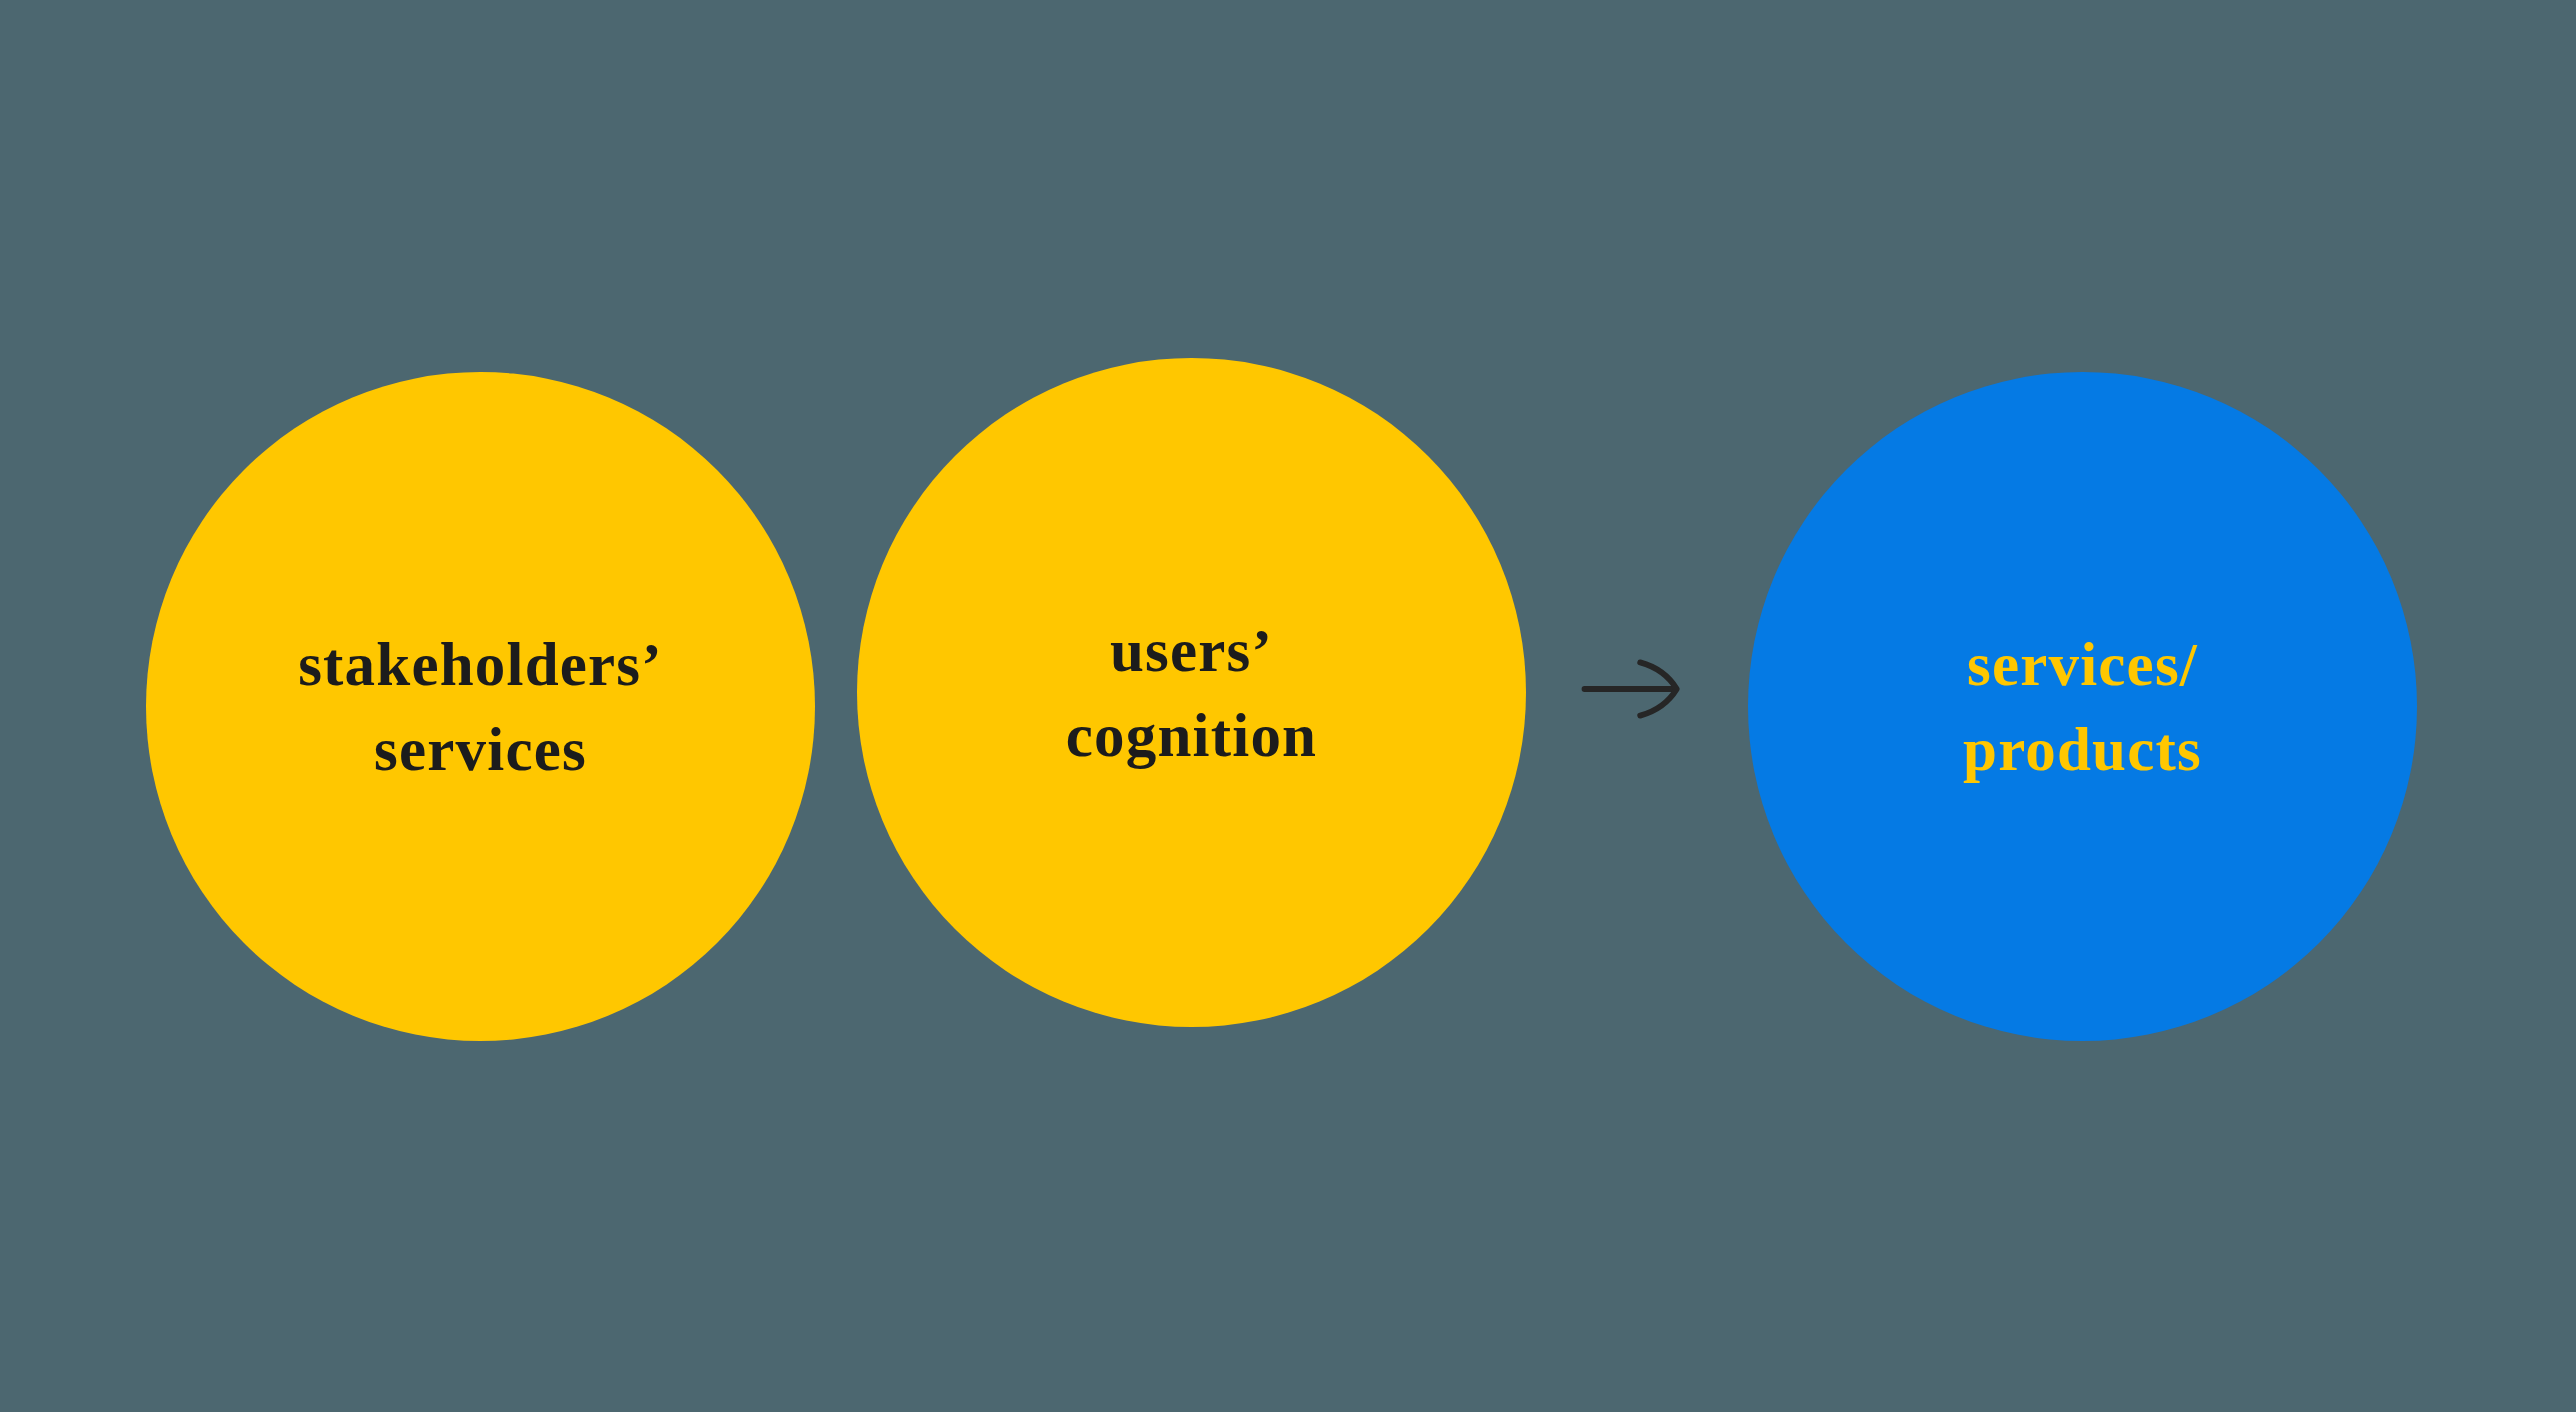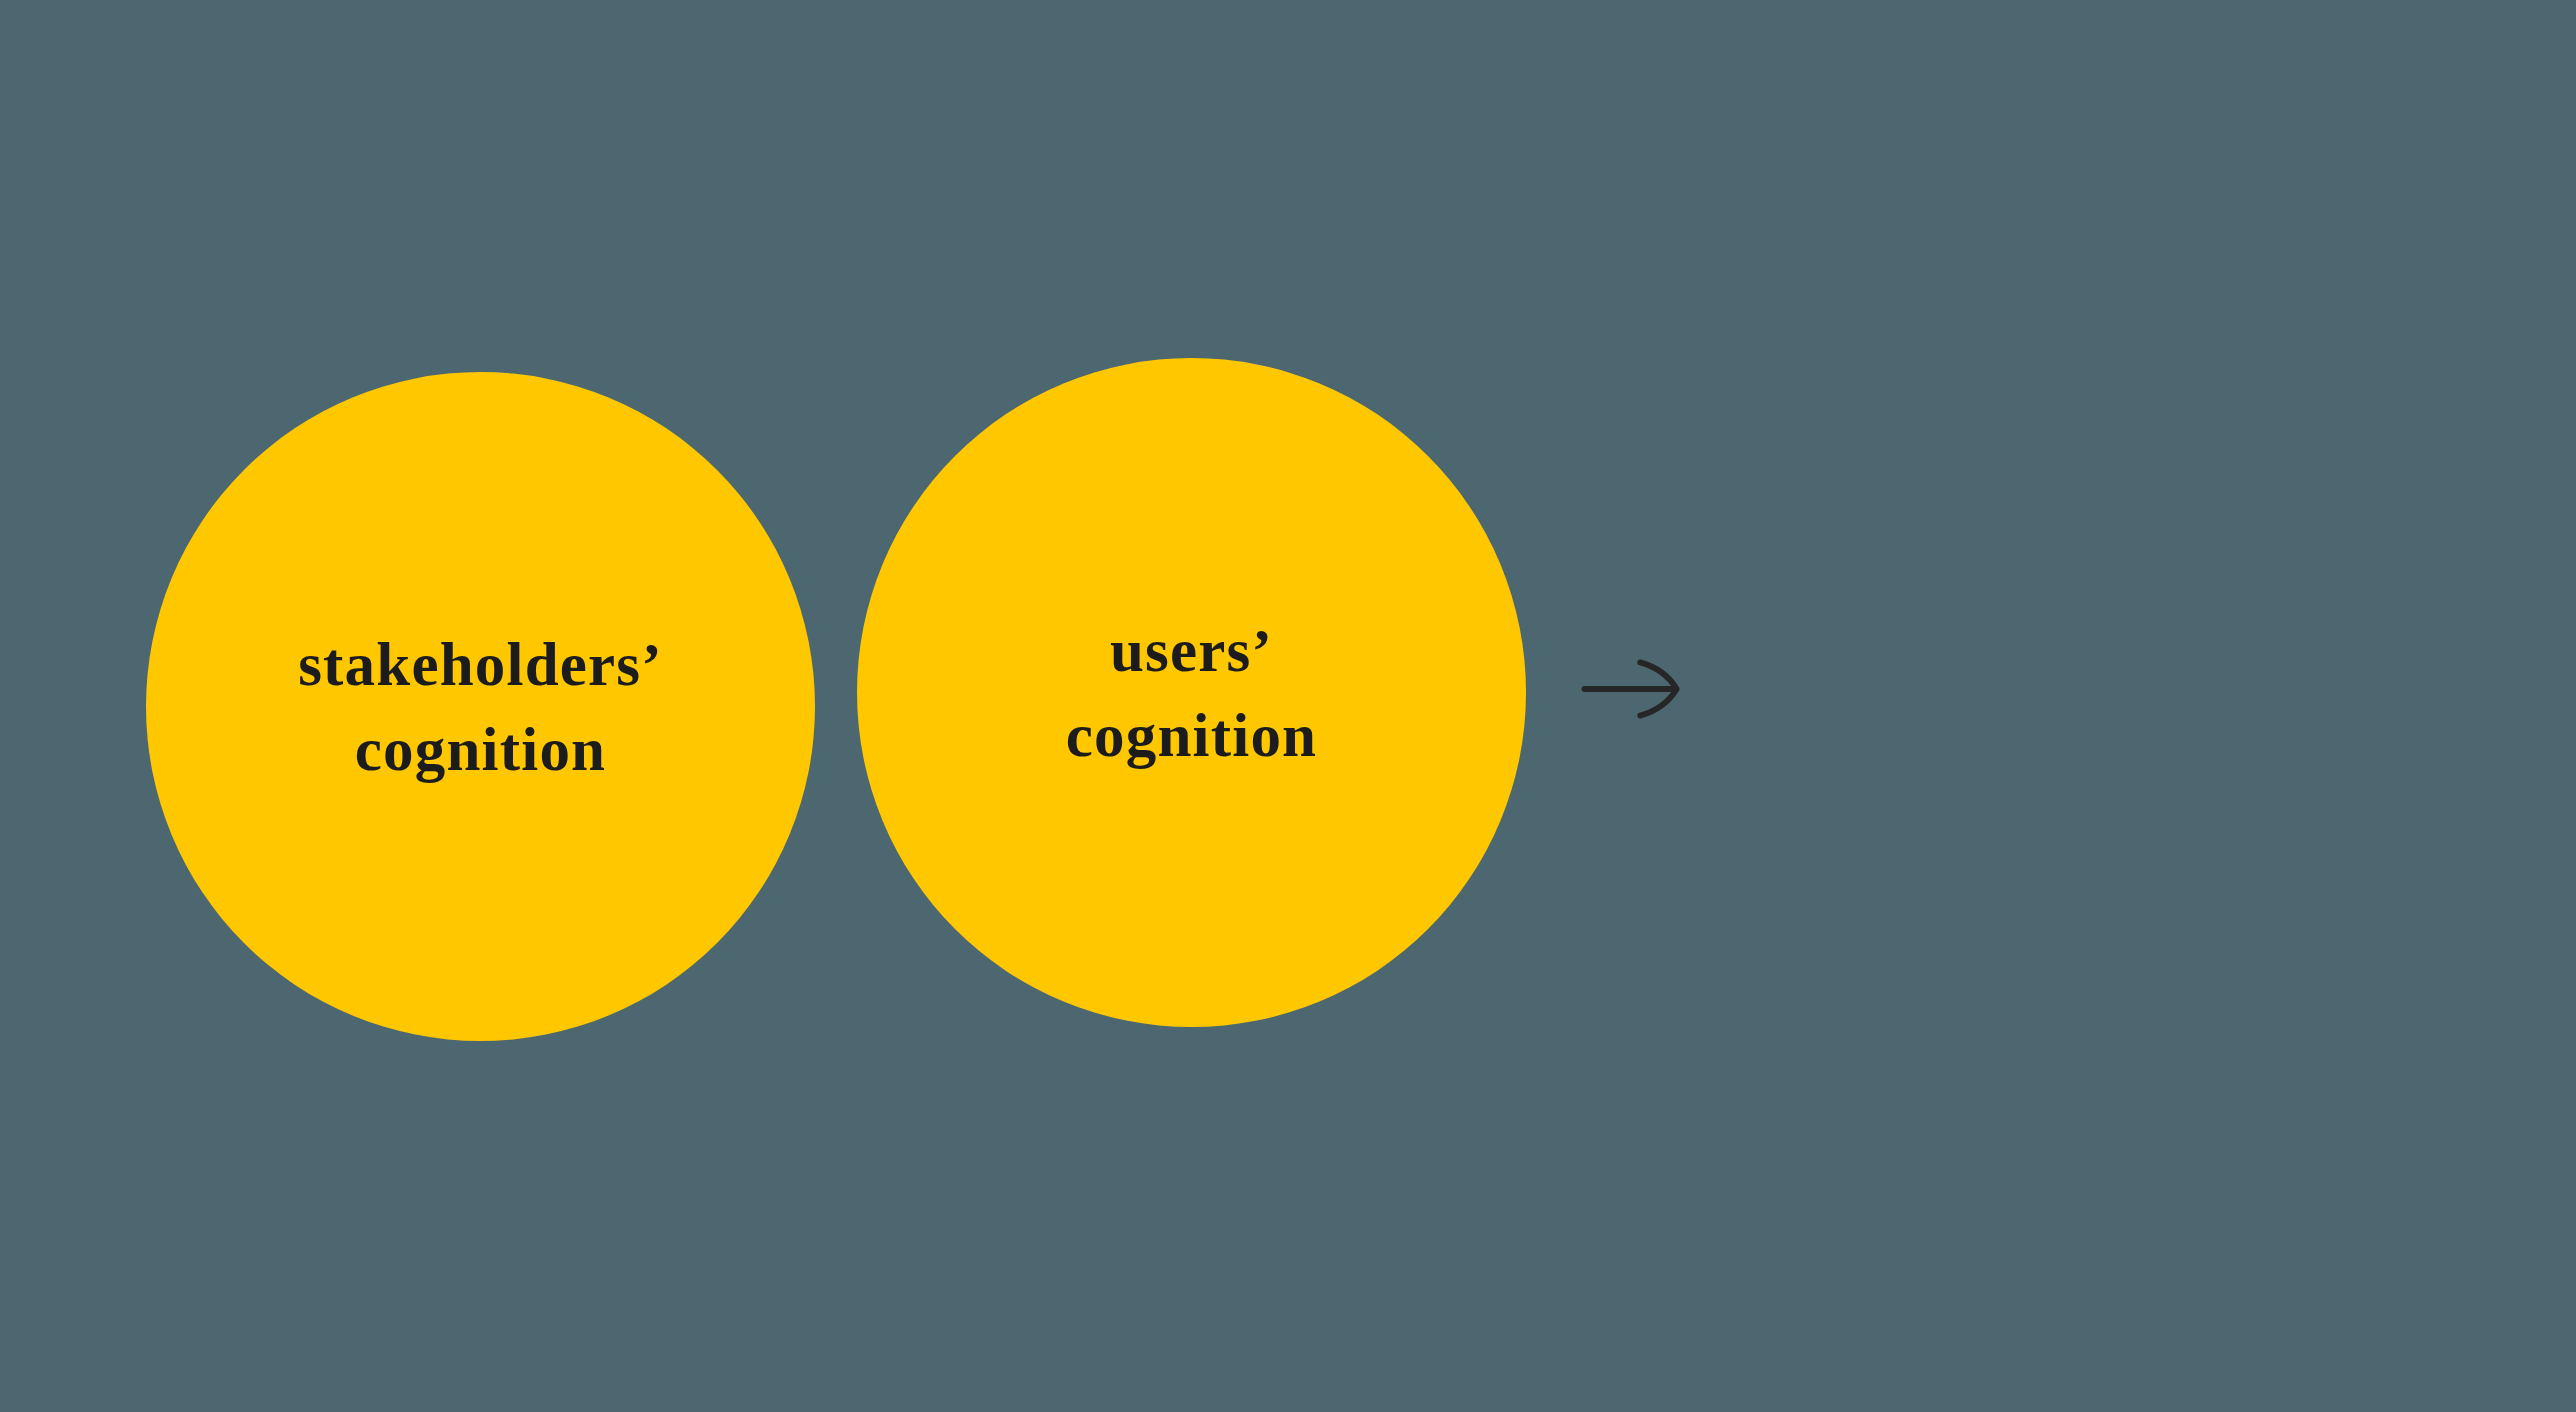--- a/index.html
+++ b/index.html
@@ -100,30 +100,34 @@
     stroke-linejoin: round;
   }
 </style>
 </head>
 <body>
 
 <div id="diagram-canvas">
 
   <div class="node" id="node-stakeholders">
     <div class="node-label">stakeholders’
-cognition</div>
+services</div>
   </div>
 
   <div class="node" id="node-users">
     <div class="node-label">users’
 cognition</div>
   </div>
 
   <div id="connector-arrow">
     <svg viewBox="0 0 160 120" xmlns="http://www.w3.org/2000/svg" aria-hidden="true">
       <path class="arrow-stroke" d="M 3 60 L 112 60"></path>
       <path class="arrow-stroke" d="M 70 28 C 92 34 106 47 114 60 C 106 73 92 86 70 92"></path>
     </svg>
   </div>
 
+  <div class="node" id="node-services">
+    <div class="node-label">services/
+products</div>
+  </div>
 
 </div>
 
 
 </body></html>

